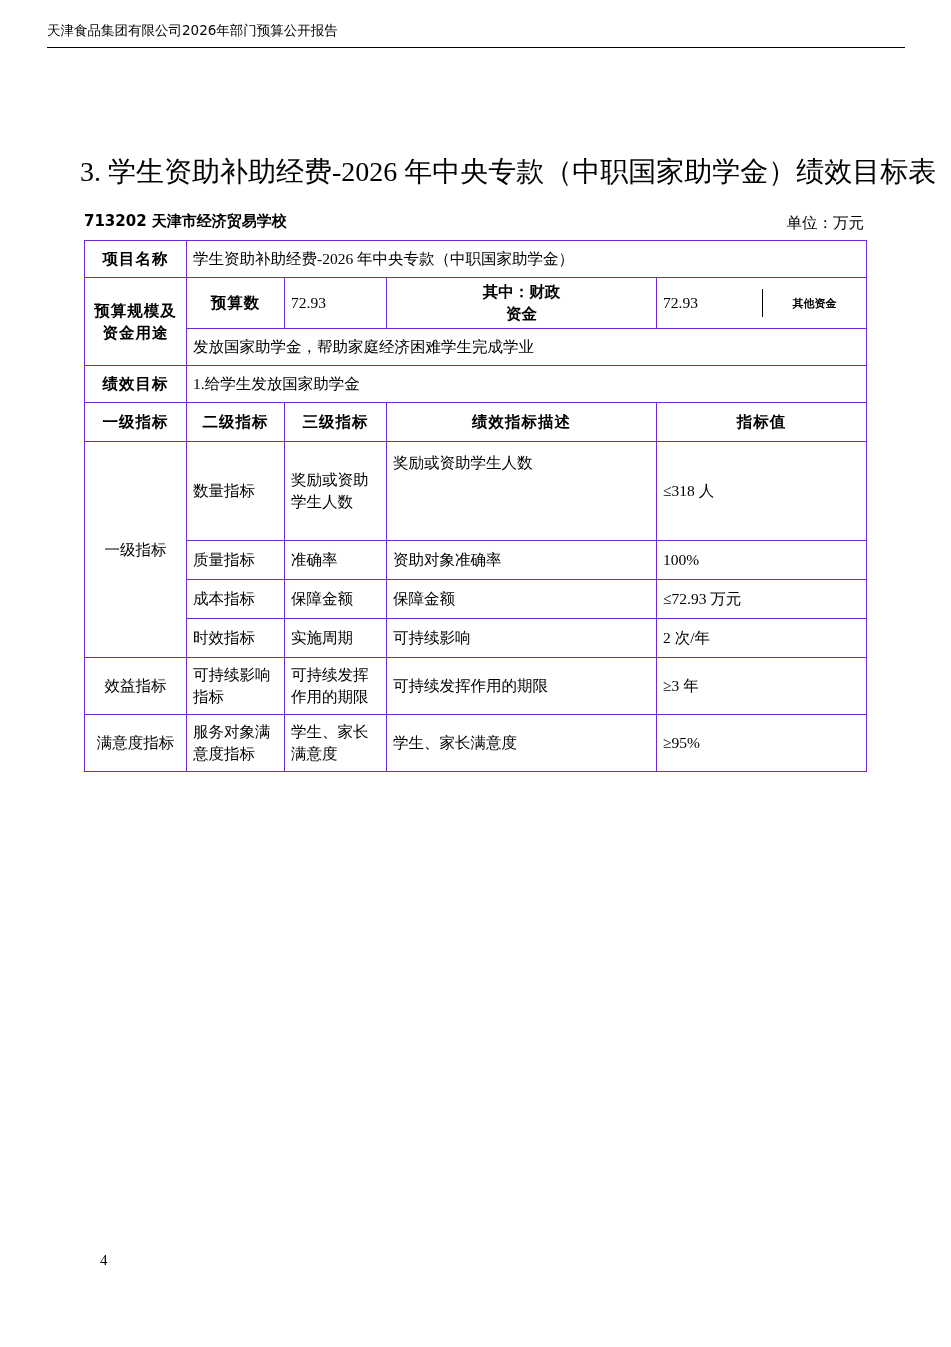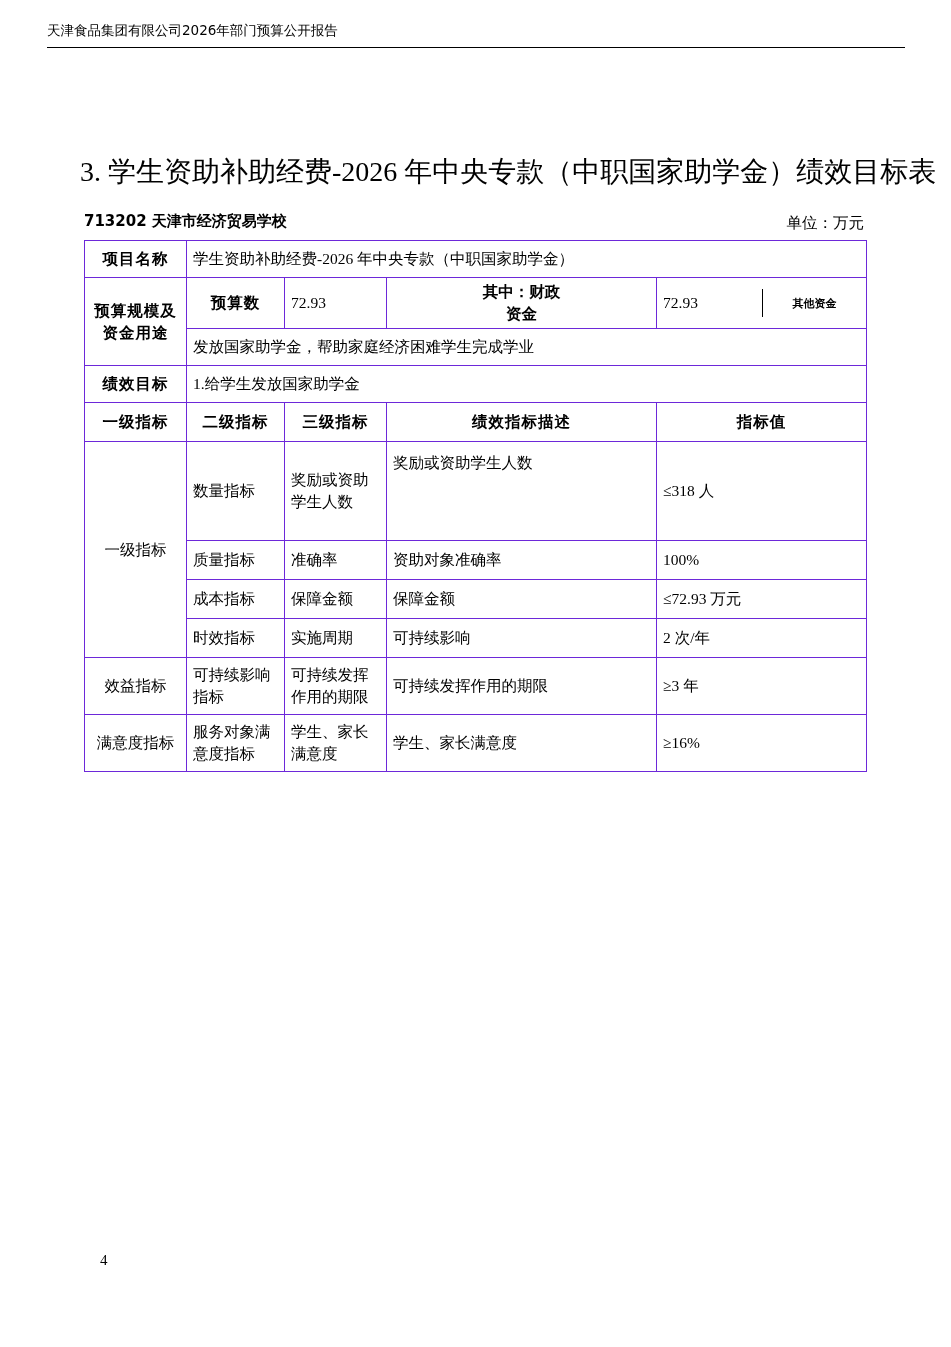--- a/index.html
+++ b/index.html
@@ -240,19 +240,19 @@
         <td class="ctr">满意度指标</td>
         <td class="left two-line" style="height:50px">
           <div>服务对象满</div>
           <div>意度指标</div>
         </td>
         <td class="left two-line">
           <div>学生、家长</div>
           <div>满意度</div>
         </td>
         <td class="left">学生、家长满意度</td>
-        <td class="left num">≥16%</td>
+        <td class="left num">≥95%</td>
       </tr>
     </tbody>
   </table>
 
   <div class="page-number">4</div>
 </div>
 
 </body></html>

